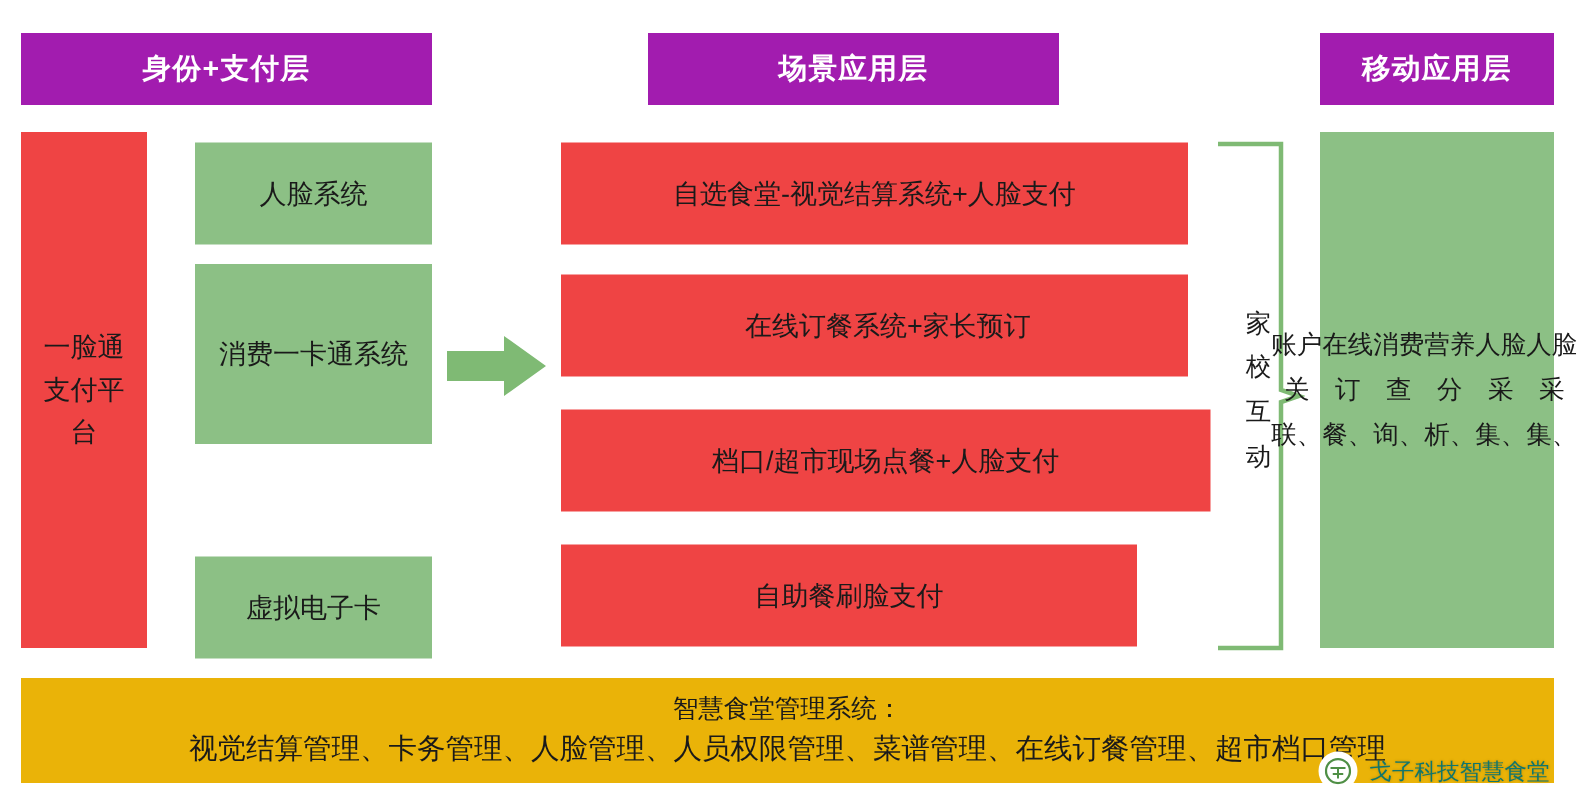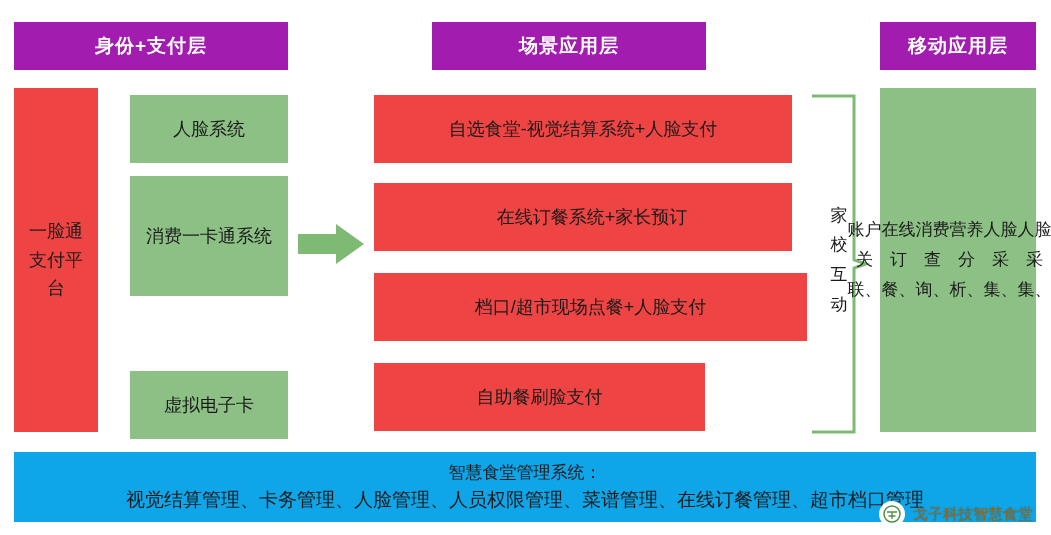--- a/index.html
+++ b/index.html
@@ -57,35 +57,35 @@
 
   
   #face-system   { left: 130px; top: 95px;  width: 158px; height: 68px; text-align: right; }
   #card-system   { left: 130px; top: 176px; width: 158px; height: 120px; }
   #virtual-card  { left: 130px; top: 371px; width: 158px; height: 68px; font-family: Liberation Serif, serif; }
 
   
   #scene-1 { left: 374px; top: 95px;  width: 418px; height: 68px; }
   #scene-2 { left: 374px; top: 183px; width: 418px; height: 68px; padding-left: 26px; }
   #scene-3 { left: 374px; top: 273px; width: 433px; height: 68px; }
-  #scene-4 { left: 374px; top: 363px; width: 331px; height: 68px; }
+  #scene-4 { left: 374px; top: 363px; width: 384px; height: 68px; }
 
   
   #mobile-box {
     left: 880px; top: 88px; width: 156px; height: 344px;
     font-size: 17px;
     line-height: 1.75;
     flex-direction: row;
   }
 
   
   #bottom-bar {
     position: absolute;
     left: 14px; top: 452px; width: 1022px; height: 70px;
-    background: #0ea5e9;
+    background: #eab308;
     display: flex;
     flex-direction: column;
     align-items: center;
     justify-content: center;
     color: #1a1a1a;
     box-sizing: border-box;
     padding: 4px 10px;
   }
   #bottom-title { font-size: 17px; line-height: 1.5; }
   #bottom-list  { font-size: 19px; line-height: 1.5; }
@@ -104,21 +104,21 @@
     width: 62px; height: 344px;
   }
 
   
   #watermark {
     position: absolute;
     right: 18px; bottom: 8px;
     display: flex;
     align-items: center;
     gap: 8px;
-    color: #a16207;
+    color: #0f766e;
     font-size: 15px;
     white-space: nowrap;
   }
   #wm-logo {
     width: 26px; height: 26px;
     border-radius: 50%;
     background: #ffffff;
     display: flex;
     align-items: center;
     justify-content: center;

